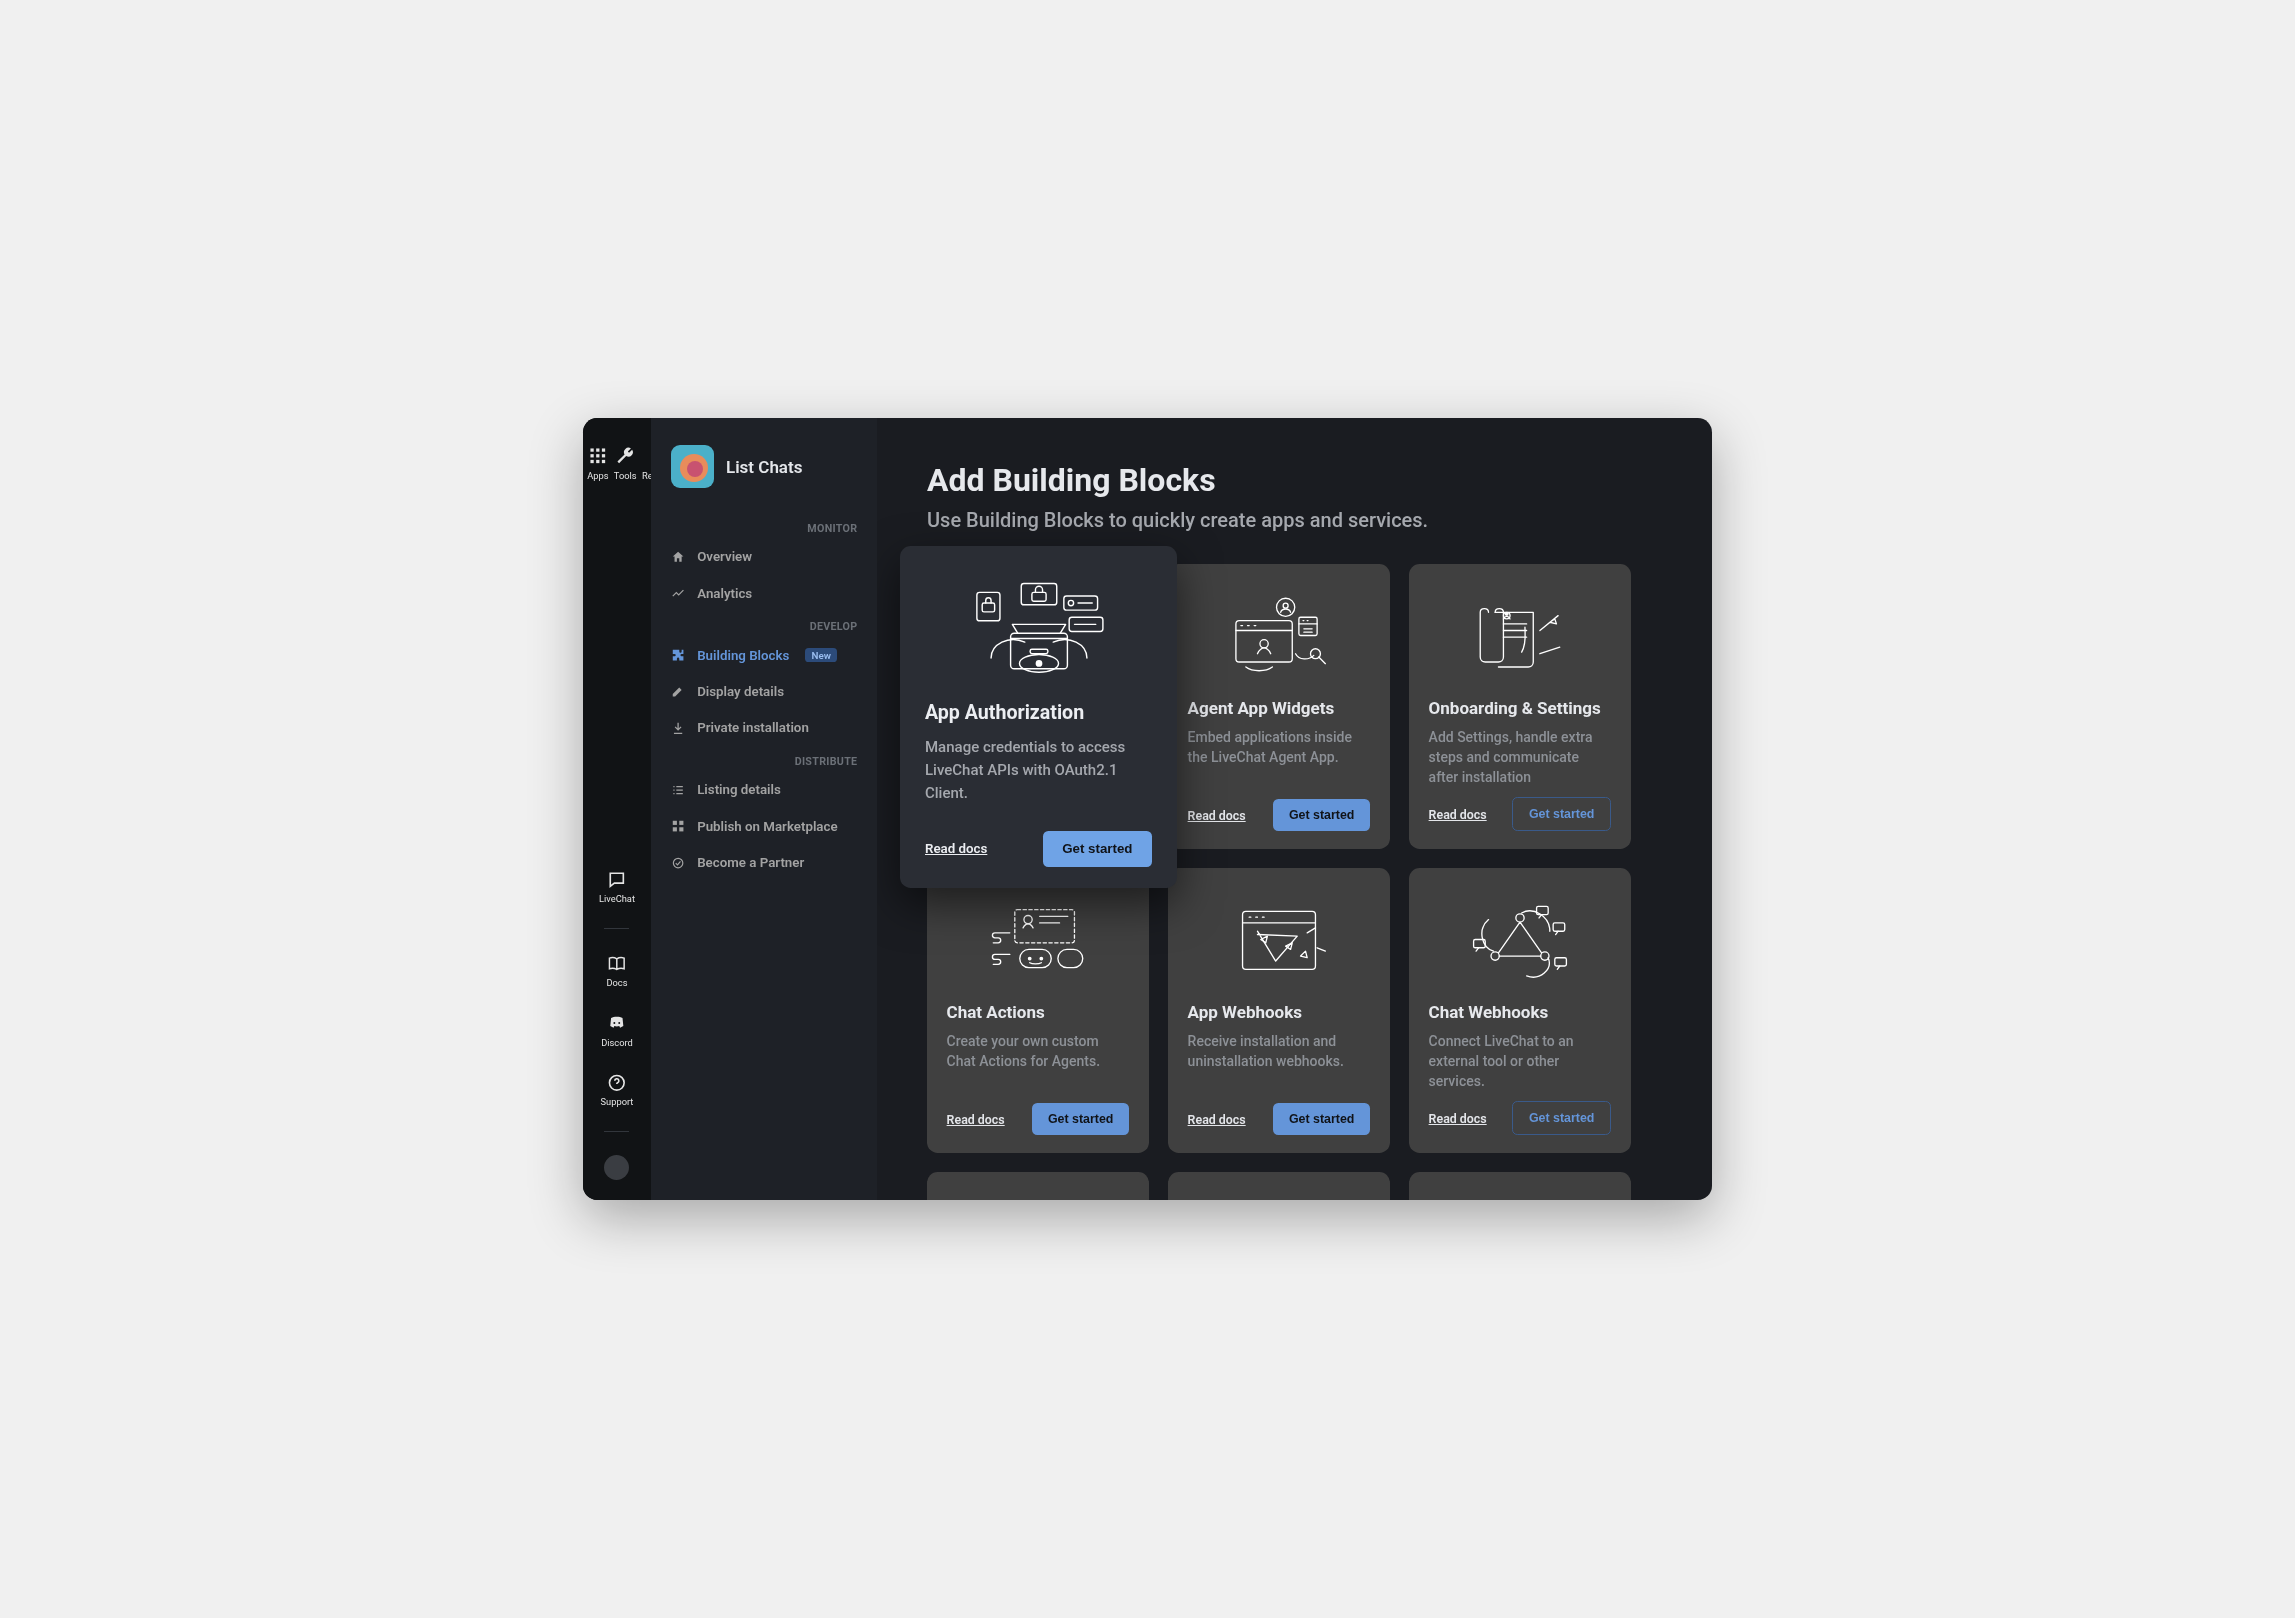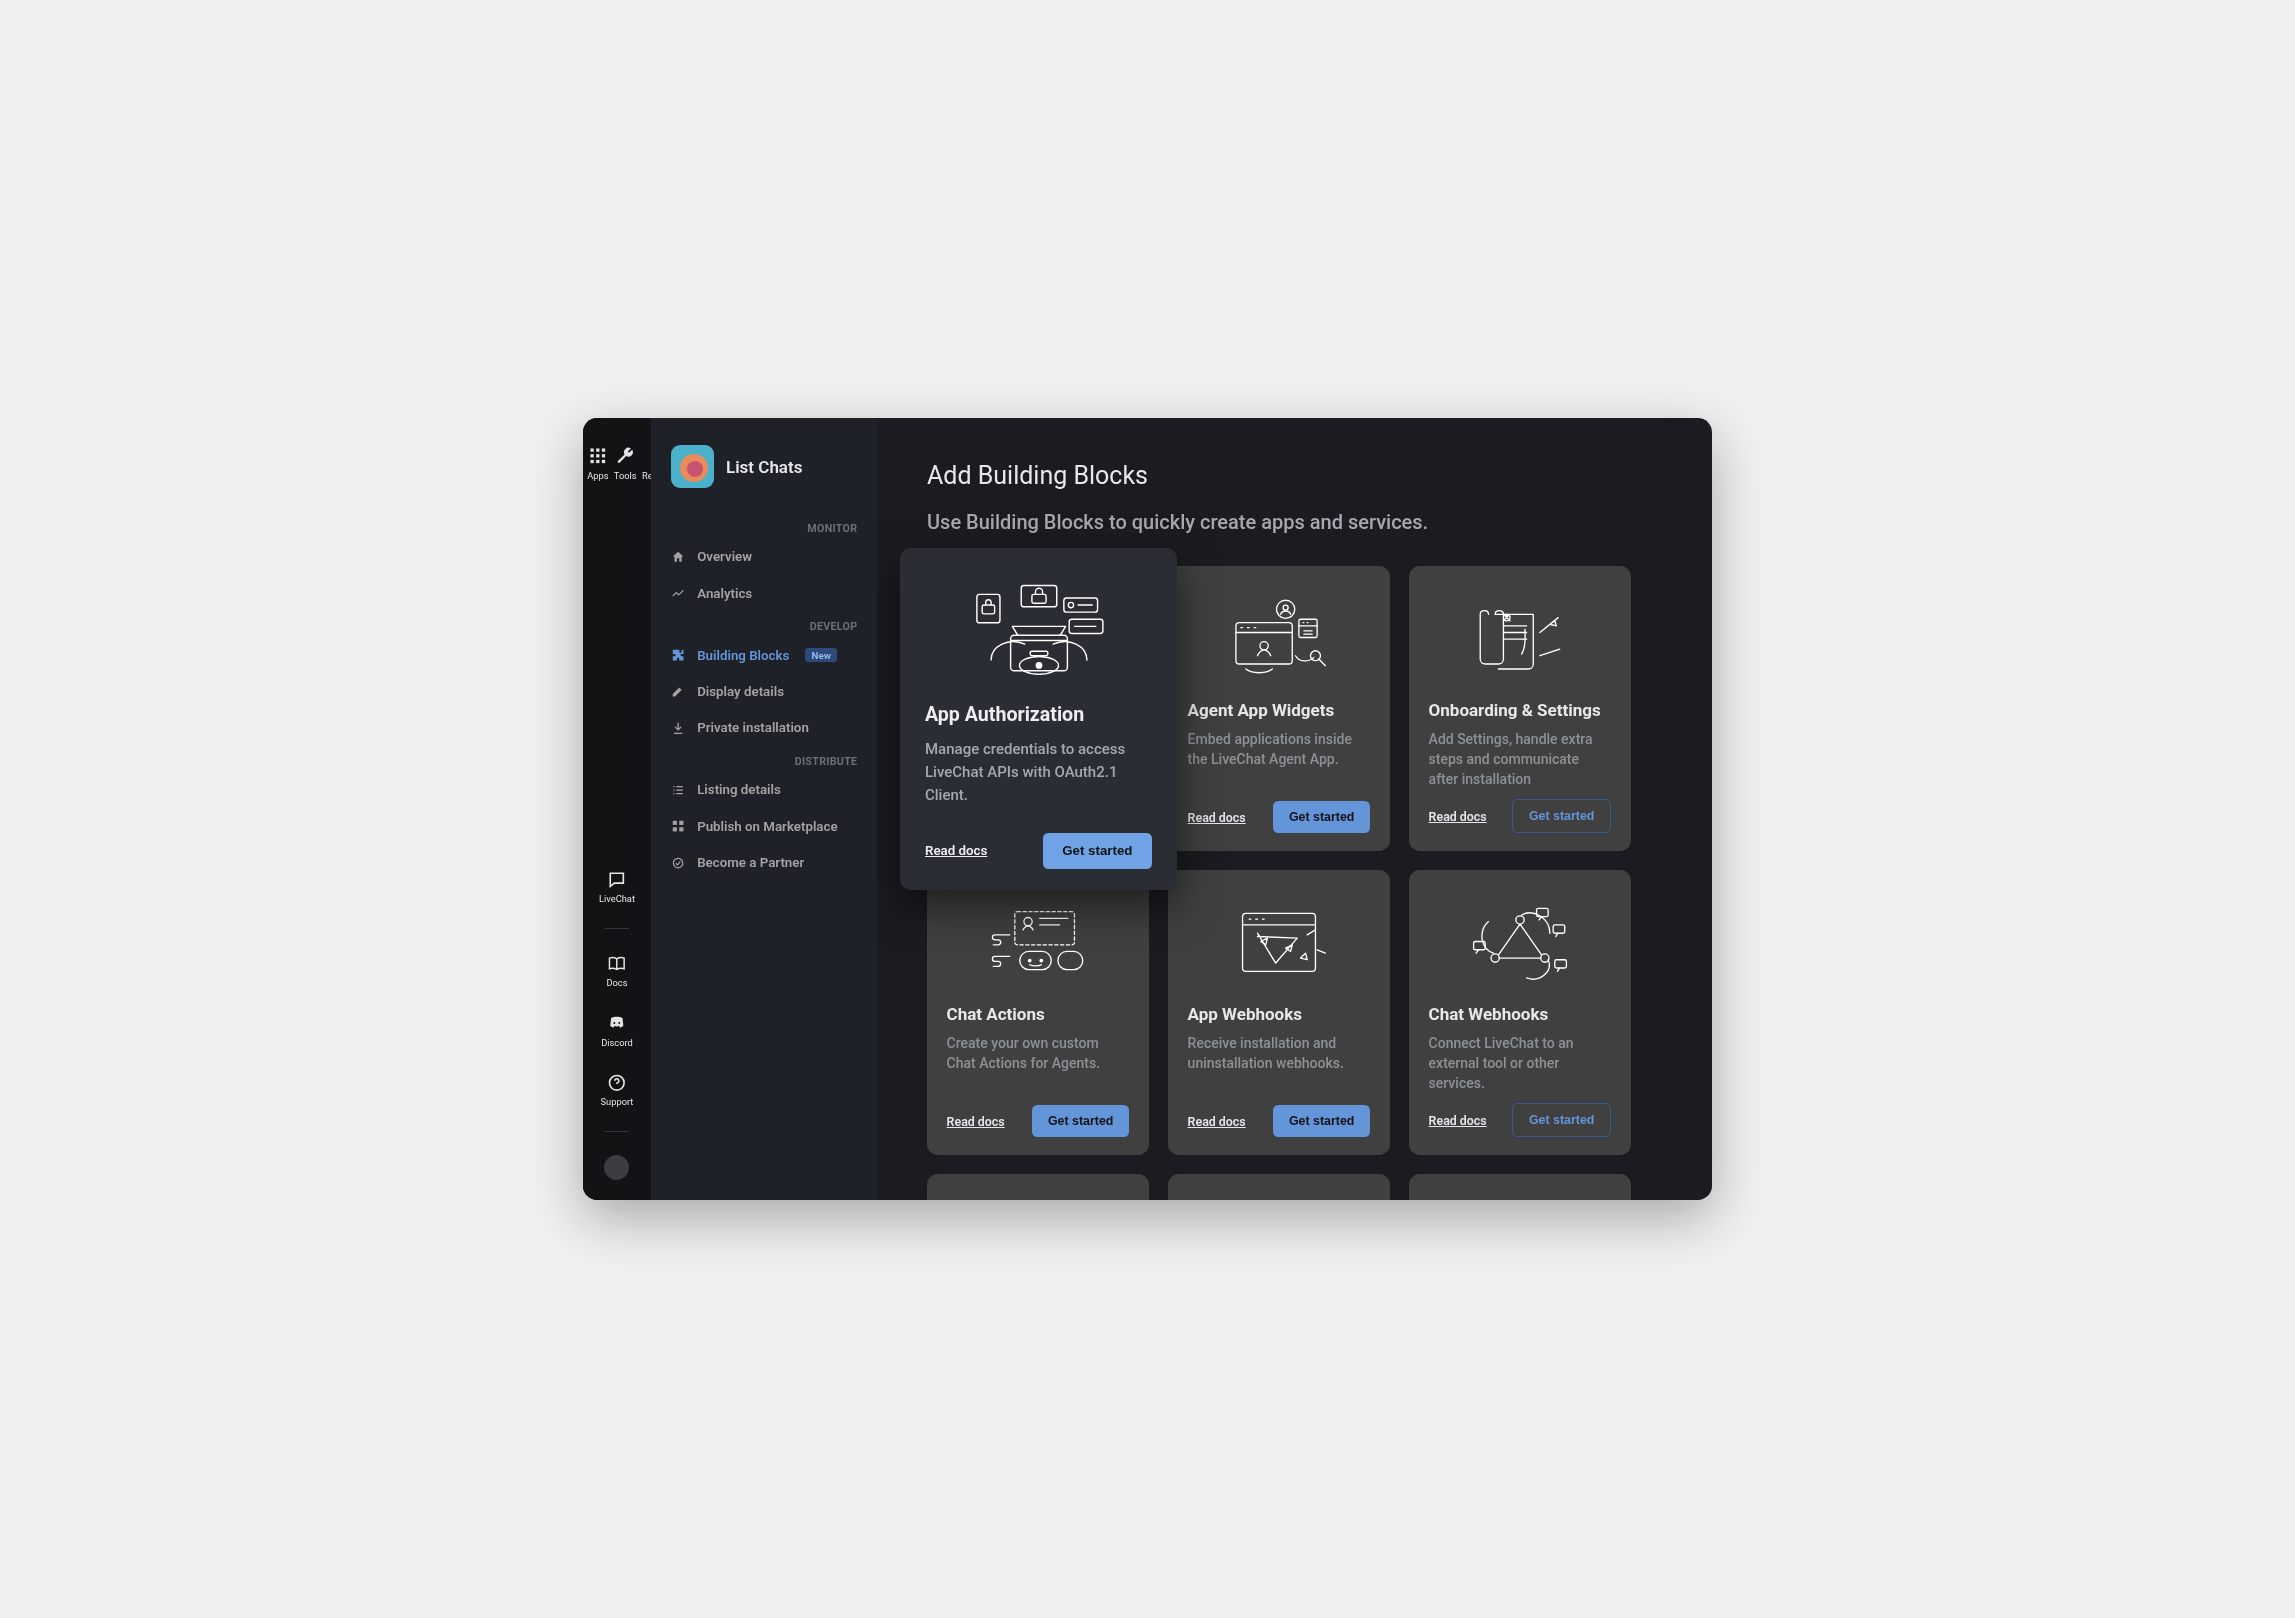--- a/index.html
+++ b/index.html
@@ -97,21 +97,21 @@
     .badge-new {
       background: #2c4b7a; color: #9abdf0; font-size: 9.8px;
       padding: 1.8px 6.2px; border-radius: 3.6px; font-weight: 600;
       margin-left: 3.6px;
     }
     
     .main {
       flex: 1; padding: 43px 50px 0 50px;
       overflow-y: auto;
     }
-    .page-title { color: #e6e8ec; font-size: 25px; font-weight: 400; margin-bottom: 20px; }
+    .page-title { color: #e6e8ec; font-size: 32px; font-weight: 700; margin-bottom: 9px; }
     .page-subtitle { color: #a5a8ae; font-size: 20px; font-weight: 500; margin-bottom: 32px; }
     .cards-grid {
       display: grid;
       grid-template-columns: repeat(3, 222px);
       gap: 19px;
       grid-auto-rows: 285px;
     }
     .card {
       background: #404040; border-radius: 10.7px;
       padding: 21.3px 19.6px 18px; display: flex; flex-direction: column;

